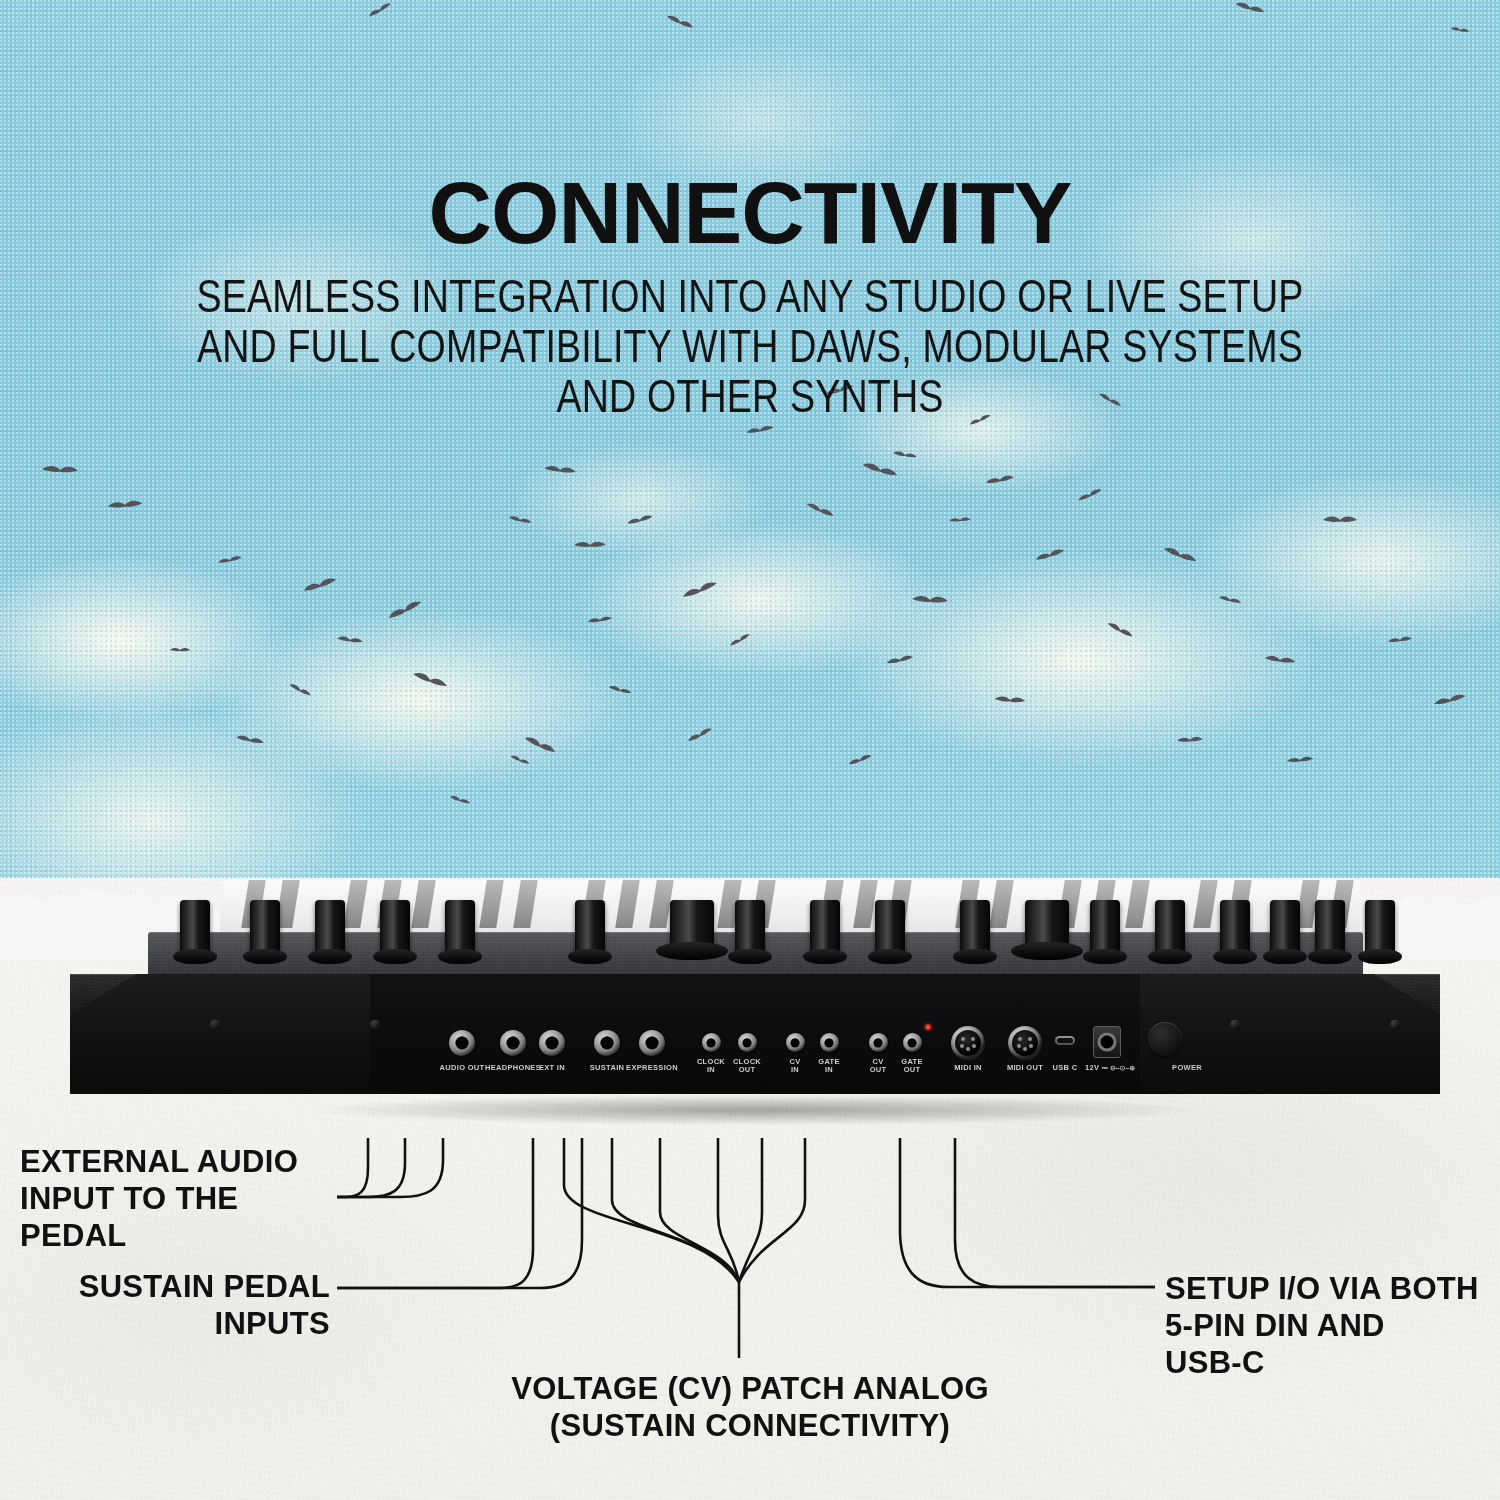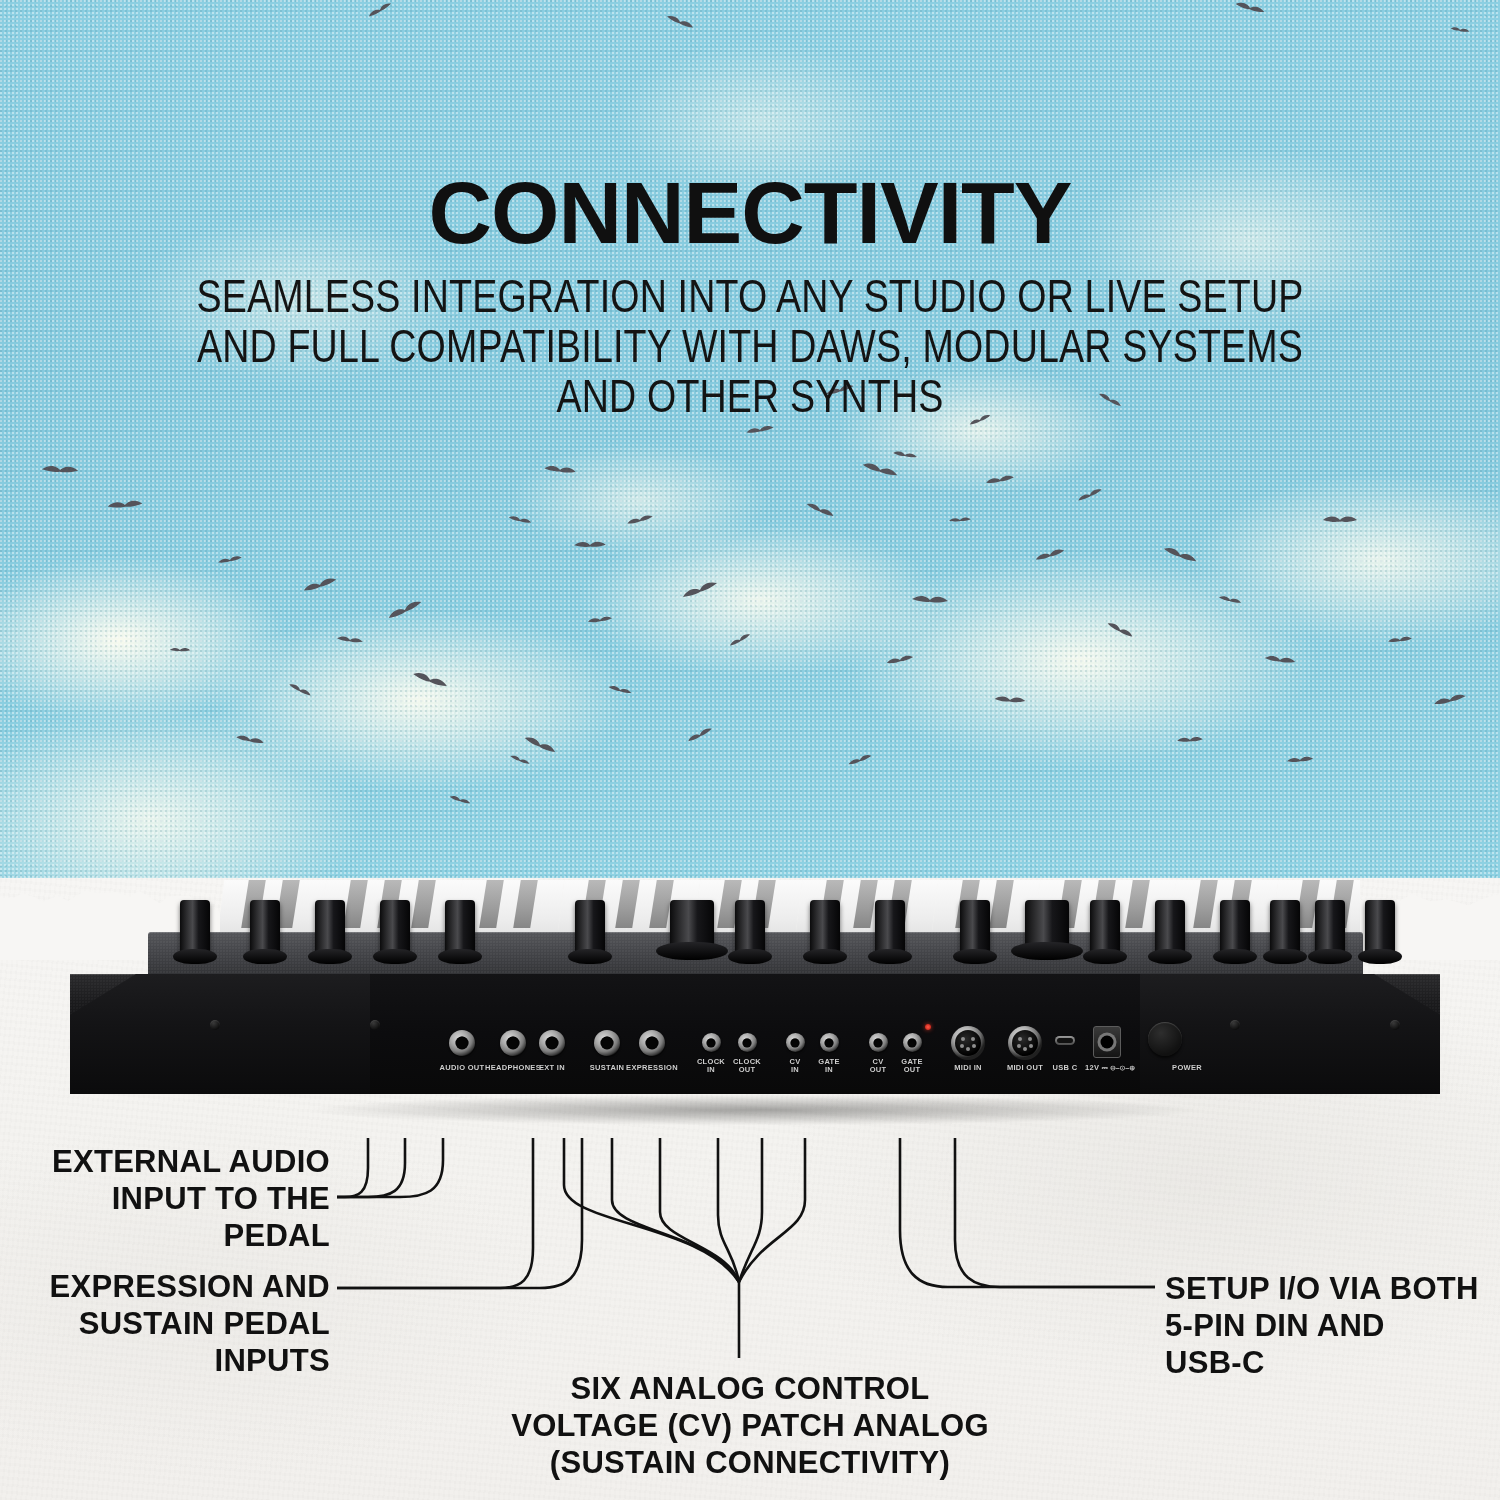--- a/index.html
+++ b/index.html
@@ -180,21 +180,21 @@
   }
 
   
   .lines{position:absolute;left:0;top:0;width:1500px;height:1500px;pointer-events:none;}
   .callout{
     position:absolute;
     font-family:"Liberation Sans",sans-serif;
     font-weight:bold;color:#111;
     font-size:31px;line-height:1.2;letter-spacing:.3px;
   }
-  .co-extaudio{left:20px;top:1143px;width:310px;text-align:right;}
+  .co-extaudio{left:20px;top:1143px;width:310px;text-align:left;}
   .co-pedals{left:20px;top:1268px;width:310px;text-align:right;}
   .co-cv{left:430px;top:1370px;width:640px;text-align:center;}
   .co-midi{left:1165px;top:1270px;width:320px;text-align:left;}
 </style>
 </head>
 <body>
 
 <div id="stage">
 
   <div class="sky"></div>
@@ -465,27 +465,25 @@
     </g>
   </svg>
 
   <div class="callout co-extaudio">
     <div>EXTERNAL AUDIO</div>
     <div>INPUT TO THE</div>
     <div>PEDAL</div>
   </div>
 
   <div class="callout co-pedals">
-    <div>EXPRESSION AND</div>
     <div>SUSTAIN PEDAL</div>
     <div>INPUTS</div>
   </div>
 
   <div class="callout co-cv">
-    <div>SIX ANALOG CONTROL</div>
     <div>VOLTAGE (CV) PATCH ANALOG</div>
     <div>(SUSTAIN CONNECTIVITY)</div>
   </div>
 
   <div class="callout co-midi">
     <div>SETUP I/O VIA BOTH</div>
     <div>5-PIN DIN AND</div>
     <div>USB-C</div>
   </div>
 

